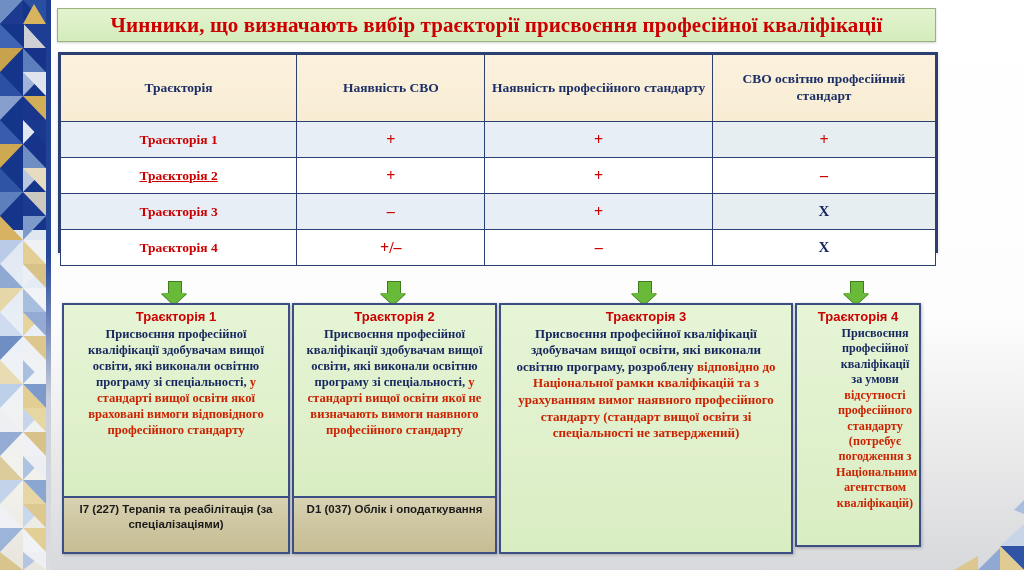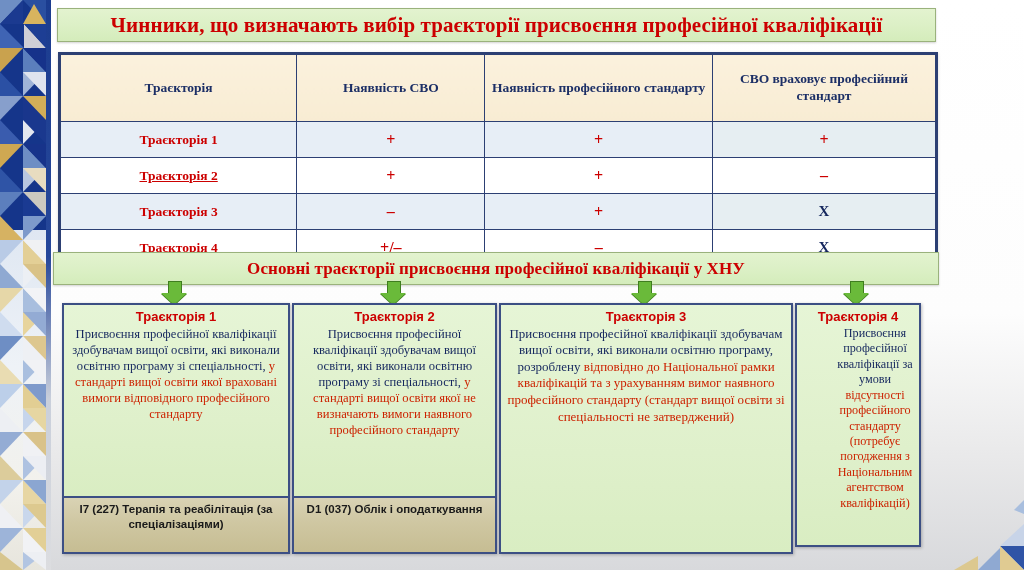--- a/index.html
+++ b/index.html
@@ -106,21 +106,21 @@
     background:linear-gradient(180deg,#e6f5d6 0%,#dff0cb 60%,#d9edc2 100%);
     padding:4px 5px 5px 5px;
     text-align:center;
   }
   .card .ttl{
     color:#cc0000;font-weight:bold;font-size:13px;
     font-family:"Liberation Sans",sans-serif;
     margin:0 0 1px 0;line-height:1.2;
   }
   .card .txt{
-    font-size:12.6px;line-height:1.28;font-weight:normal;
+    font-size:12.6px;line-height:1.28;font-weight:bold;
     color:#15275e;
   }
   .card .txt .red{color:#cc2200;}
   .card .foot{
     flex:0 0 auto;
     border-top:2px solid #3c4f84;
     background:linear-gradient(180deg,#d9d3b4 0%,#cfc7a2 45%,#c6bd93 100%);
     color:#1a1a1a;
     font-family:"Liberation Sans",sans-serif;
     font-size:11.5px;font-weight:bold;line-height:1.3;
@@ -246,21 +246,21 @@
           <col class="c1">
           <col class="c2">
           <col class="c3">
           <col class="c4">
         </colgroup>
       <thead>
         <tr>
           <th>Траєкторія</th>
           <th>Наявність СВО</th>
           <th>Наявність професійного стандарту</th>
-          <th>СВО враховує професійний стандарт</th>
+          <th>СВО освітню професійний стандарт</th>
         </tr>
       </thead>
       <tbody>
         <tr class="odd">
           <td class="traj"><span>Траєкторія 1</span></td>
           <td class="mark-red">+</td>
           <td class="mark-red">+</td>
           <td class="mark-red c-last">+</td>
         </tr>
         <tr class="even">
@@ -278,23 +278,20 @@
         <tr class="even">
           <td class="traj"><span>Траєкторія 4</span></td>
           <td class="mark-red">+/–</td>
           <td class="mark-red">–</td>
           <td class="mark-x c-last">X</td>
         </tr>
       </tbody>
     </table>
   </div>
 
-  <div class="banner" id="banner2">
-    <span>Основні траєкторії присвоєння професійної кваліфікації у ХНУ</span>
-  </div>
 
   <div class="arrow" style="left:161px;top:281px;">
       <div class="shaft"></div>
       <div class="head"></div>
     </div>
   <div class="arrow" style="left:380px;top:281px;">
       <div class="shaft"></div>
       <div class="head"></div>
     </div>
   <div class="arrow" style="left:631px;top:281px;">

